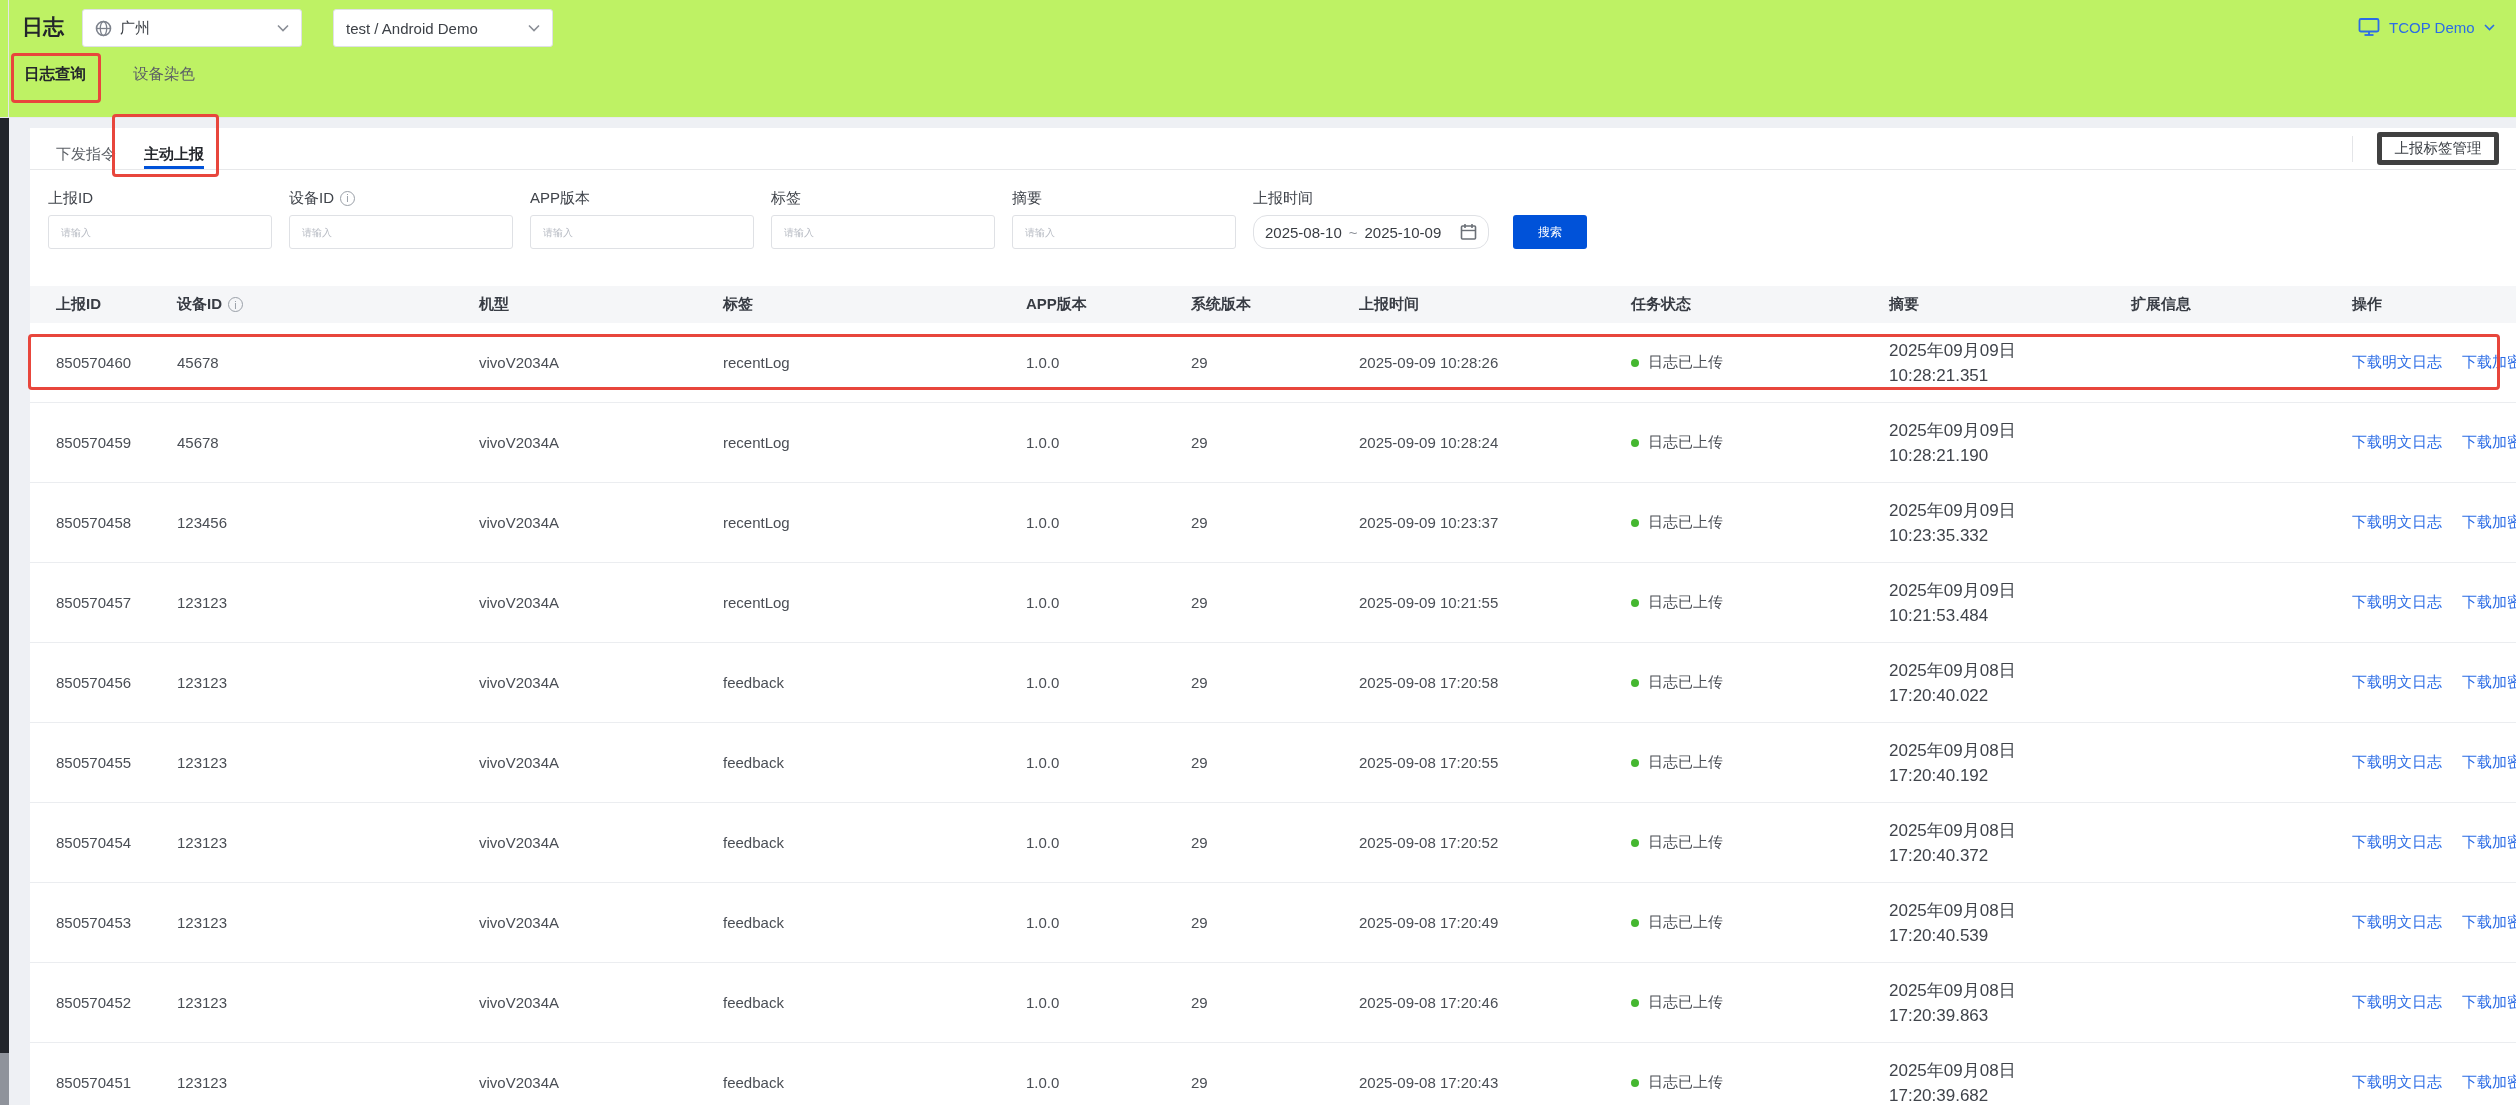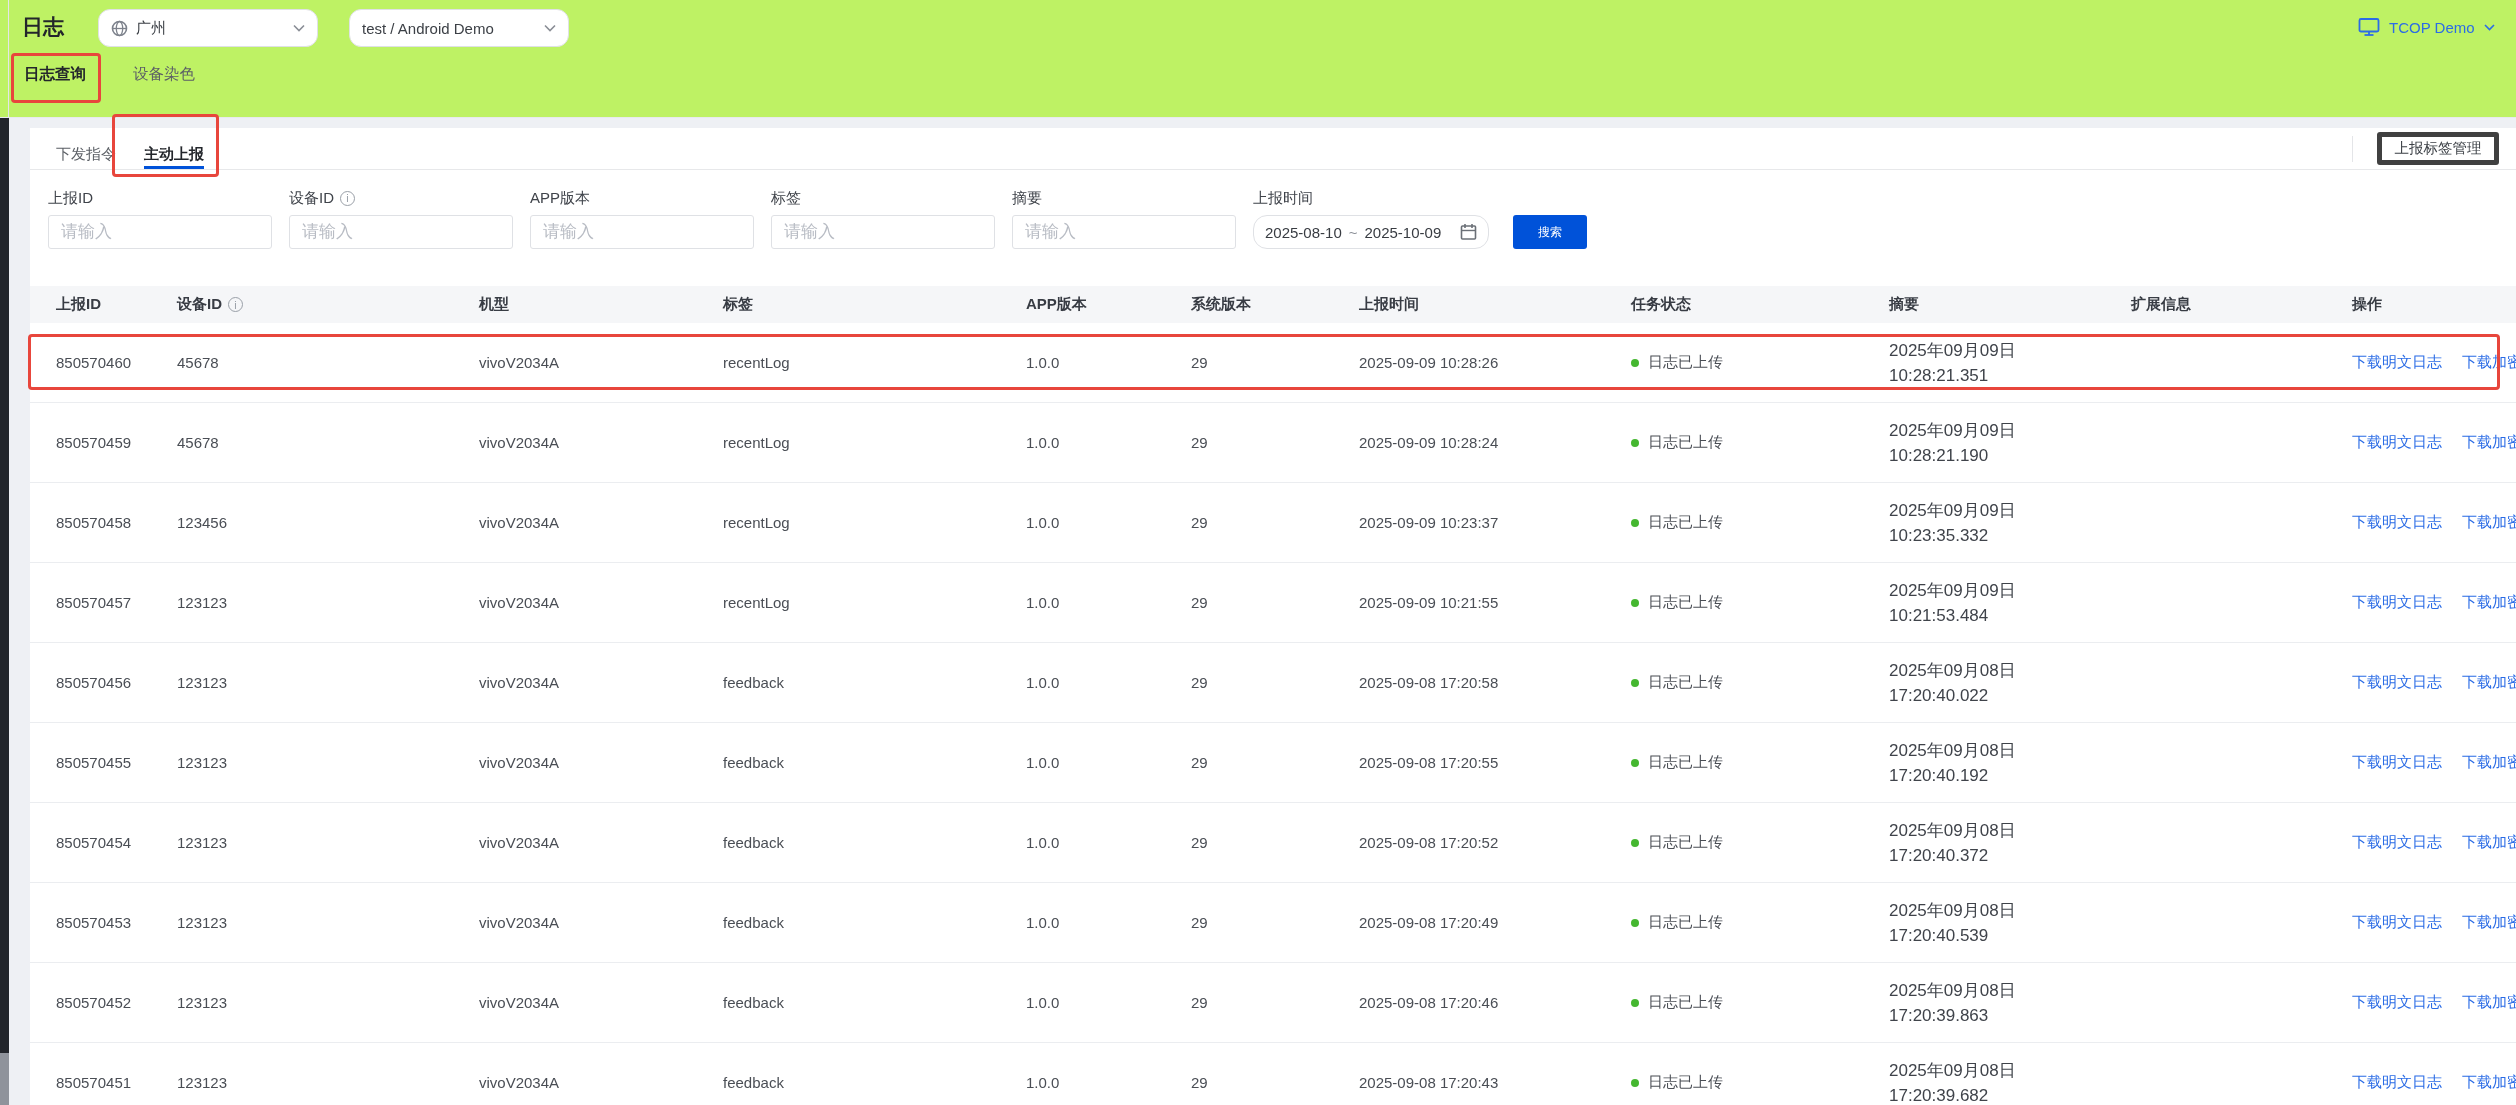--- a/index.html
+++ b/index.html
@@ -3,22 +3,22 @@
 <meta charset="utf-8">
 <style>
   * { margin:0; padding:0; box-sizing:border-box; }
   html,body { width:2516px; height:1105px; overflow:hidden; background:#fff;
     font-family:"Liberation Sans","DejaVu Sans",sans-serif; color:#4a4e55; }
 
   
   .top-header { position:absolute; left:0; top:0; width:2516px; height:118px; background:#bef264; border-bottom:1px solid #e8eaed; z-index:2; }
   .header-left-line { position:absolute; left:8px; top:0; width:1px; height:118px; background:#e4e5e8; }
   .page-title { position:absolute; left:22px; top:13px; font-size:21px; font-weight:bold; color:#23262b; }
-  .select-box { position:absolute; top:9px; height:38px; width:220px; border:1px solid #dfe1e5; border-radius:12px;
-    background:#fff; display:flex; align-items:center; padding:0 12px; font-size:15px; color:#3c4046; cursor:pointer;margin-left:16px; }
+  .select-box { position:absolute; top:9px; height:38px; width:220px; border:1px solid #dfe1e5; border-radius:3px;
+    background:#fff; display:flex; align-items:center; padding:0 12px; font-size:15px; color:#3c4046; cursor:pointer; }
   .select-box .grow { flex:1; }
   .select-region { left:82px; }
   .select-project { left:333px; }
   .workspace { position:absolute; left:2358px; top:17px; display:flex; align-items:center; gap:9px;
     color:#2b6ce6; font-size:15px; cursor:pointer; }
   .main-tab { position:absolute; top:64px; font-size:15.5px; cursor:pointer; }
   .main-tab.active { left:24px; font-weight:bold; color:#23262b; }
   .main-tab.inactive { left:133px; color:#5c6066; }
 
   
@@ -35,21 +35,21 @@
   .sub-tab.active { font-weight:bold; color:#23262b; border-bottom-color:#0052d9; }
   .tabbar-divider { position:absolute; left:2322px; top:8px; width:1px; height:26px; background:#e4e5e8; }
   .manage-btn { position:absolute; left:2347px; top:4px; width:122px; height:33px; border:5px solid #404040;
     border-radius:3px; background:#fff; font-size:14.5px; color:#3c4046; display:flex; align-items:center;
     justify-content:center; cursor:pointer; }
 
   
   .filter-field { position:absolute; top:60px; width:224px; }
   .filter-label { font-size:15px; color:#3f434a; display:flex; align-items:center; gap:6px; height:20px; }
   .filter-input { margin-top:7px; width:224px; height:34px; border:1px solid #dfe1e5; border-radius:3px;
-    padding:0 12px; font-size:17px; color:#3c4046; font-family:inherit; }
+    padding:0 12px; font-size:10px; color:#3c4046; font-family:inherit; }
   .filter-input::placeholder { color:#b8bcc4; }
   .f0 { left:18px; } .f1 { left:259px; } .f2 { left:500px; } .f3 { left:741px; } .f4 { left:982px; }
   .date-field { left:1223px; width:236px; }
   .date-box { margin-top:7px; width:236px; height:34px; border:1px solid #dfe1e5; border-radius:14px;
     display:flex; align-items:center; padding:0 11px; font-size:15px; color:#383c42; gap:7px; cursor:pointer; }
   .date-box .grow { flex:1; }
   .search-btn { position:absolute; left:1483px; top:87px; width:74px; height:34px; background:#0052d9; color:#fff;
     font-size:12px; border:none; border-radius:3px; cursor:pointer; font-family:inherit; }
 
   

